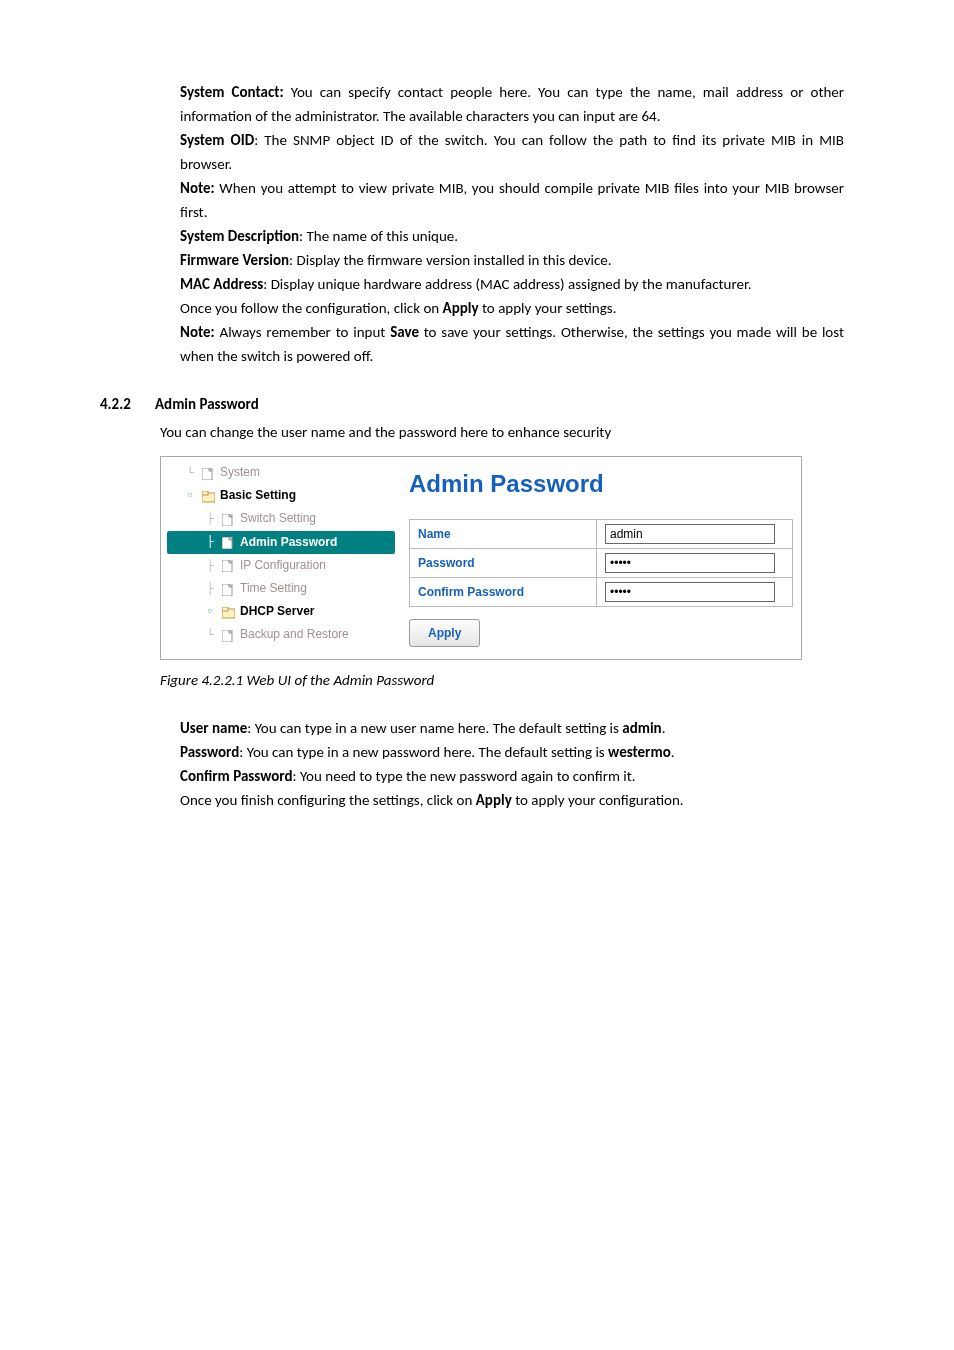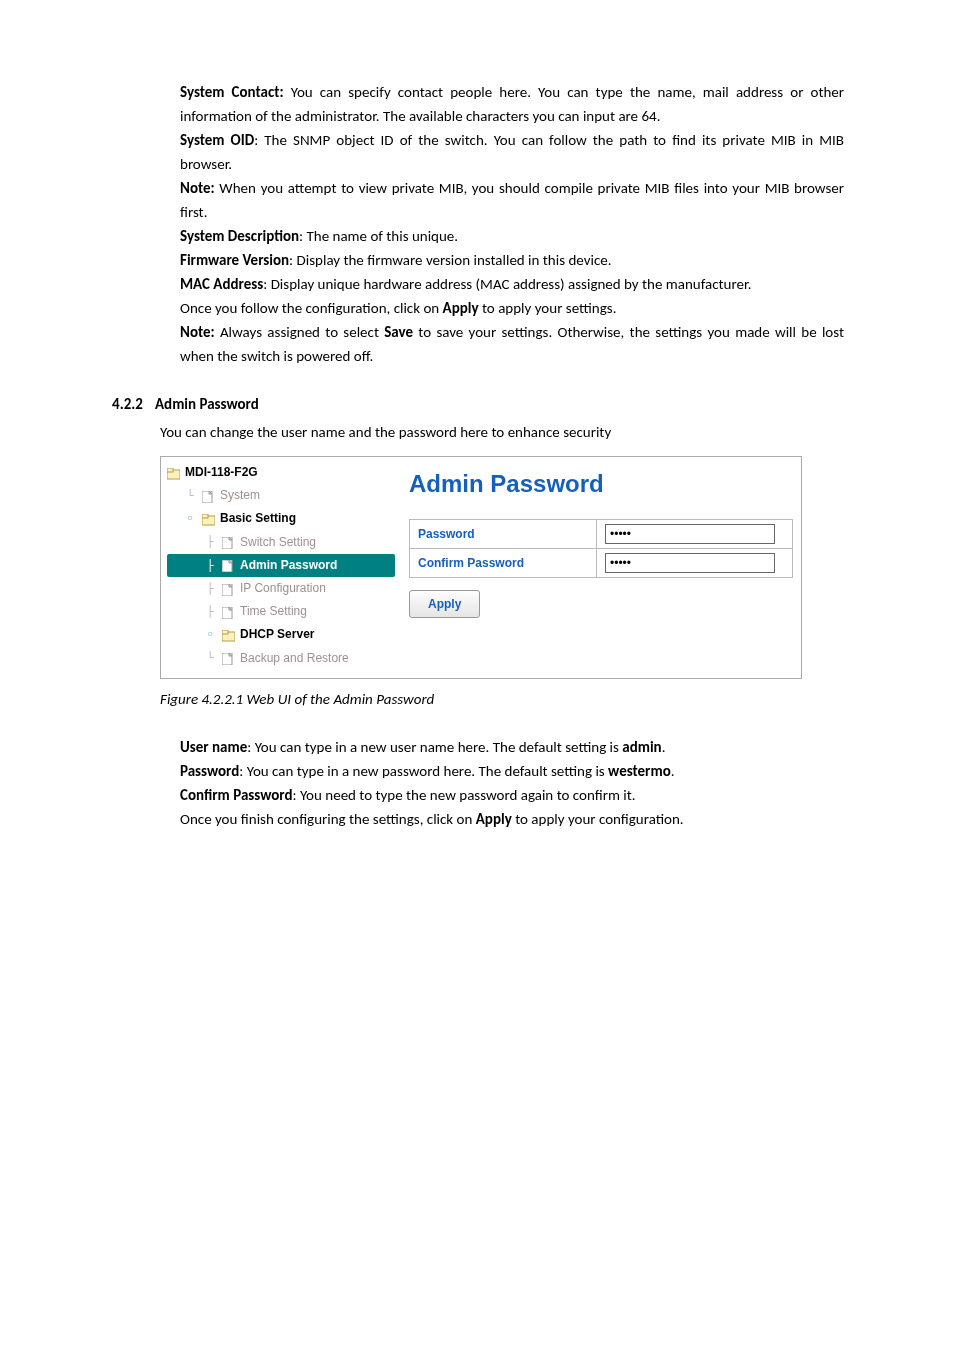--- a/index.html
+++ b/index.html
@@ -15,21 +15,20 @@
     text-align: justify;
     margin: 0 0 0 80px;
   }
   .section-heading {
     font-weight: bold;
     margin: 24px 0 4px 0;
   }
   .section-heading .num {
     display: inline-block;
     width: 55px;
-    text-align: center;
   }
   .after-heading {
     margin: 0 0 12px 60px;
   }
   .screenshot {
     margin: 4px 0 8px 60px;
     width: 640px;
     border: 1px solid #aaa;
     background: #fff;
     font-family: Verdana, Arial, sans-serif;
@@ -139,39 +138,30 @@
 <p class="body-para">
   <b>Firmware Version</b><span>: Display the firmware version installed in this device.</span>
 </p>
 <p class="body-para">
   <b>MAC Address</b><span>: Display unique hardware address (MAC address) assigned by the manufacturer.</span>
 </p>
 <p class="body-para">
   <span>Once you follow the configuration, click on </span><b>Apply</b><span> to apply your settings.</span>
 </p>
 <p class="body-para">
-  <b>Note:</b><span> Always assigned to select </span><b>Save</b><span> to save your settings. Otherwise, the settings you made will be lost when the switch is powered off.</span>
+  <b>Note:</b><span> Always remember to input </span><b>Save</b><span> to save your settings. Otherwise, the settings you made will be lost when the switch is powered off.</span>
 </p>
 
 <div class="section-heading">
   <span class="num">4.2.2</span><span>Admin Password</span>
 </div>
 <p class="after-heading">You can change the user name and the password here to enhance security</p>
 
 <div class="screenshot">
   <div class="tree-pane">
-    <div class="tree-row bold">
-      <span class="folder-icon">
-        <svg width="13" height="12">
-            <rect x="0" y="2" width="13" height="9" fill="#fdf1c2" stroke="#b89e3e"></rect>
-            <rect x="0" y="0" width="6" height="4" fill="#fdf1c2" stroke="#b89e3e"></rect>
-          </svg>
-      </span>
-      <span>MDI-118-F2G</span>
-    </div>
     <div class="tree-row tree-indent1 dim">
       <span class="conn">└</span>
       <span class="file-icon">
         <svg width="11" height="12">
             <rect x="0" y="0" width="10" height="12" fill="#fff" stroke="#999"></rect>
             <path d="M7 0 L10 3 L7 3 Z" fill="#ddd" stroke="#999"></path>
           </svg>
       </span>
       <span>System</span>
     </div>
@@ -244,20 +234,24 @@
           </svg>
       </span>
       <span>Backup and Restore</span>
     </div>
   </div>
 
   <div class="right-pane">
     <div class="ap-title">Admin Password</div>
     <table class="form-tbl">
       <tbody>
+          <tr>
+        <td class="lbl">Name</td>
+        <td class="val"><input type="text" value="admin" style=""></td>
+      </tr>
       <tr>
         <td class="lbl">Password</td>
         <td class="val"><input type="password" value="•••••" style=""></td>
       </tr>
       <tr>
         <td class="lbl">Confirm Password</td>
         <td class="val"><input type="password" value="•••••" style=""></td>
       </tr>
     </tbody>
       </table>

